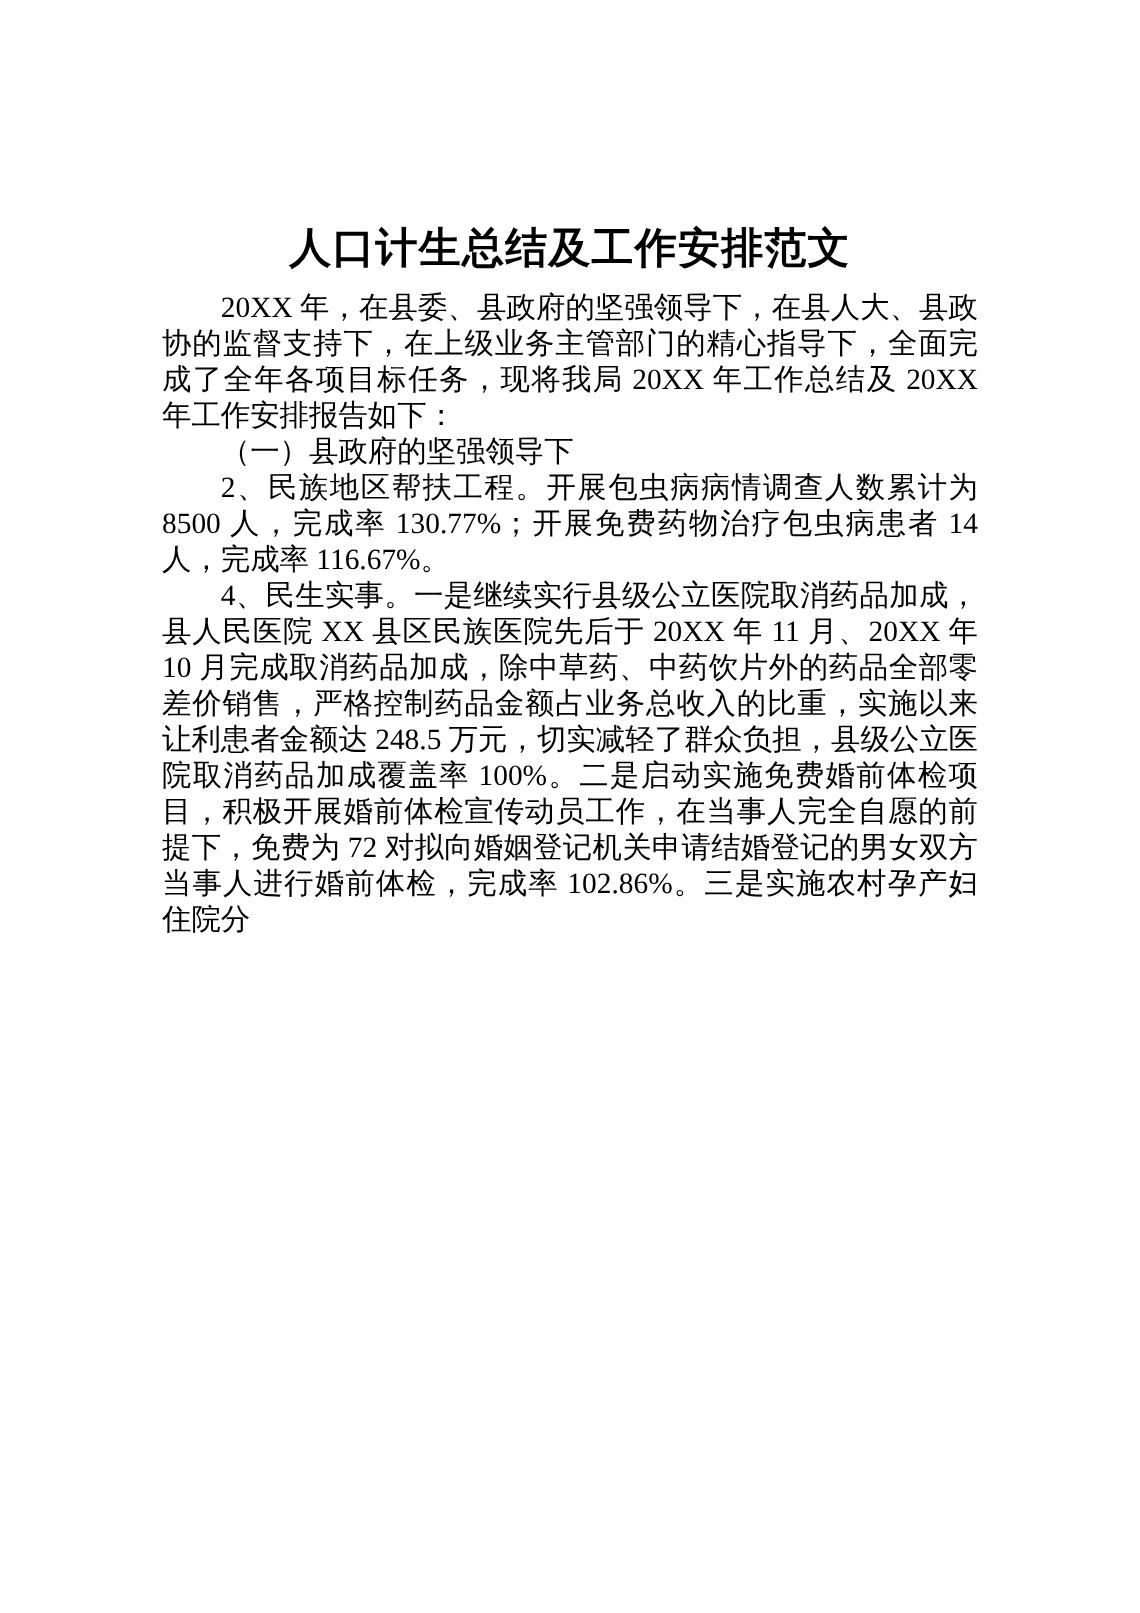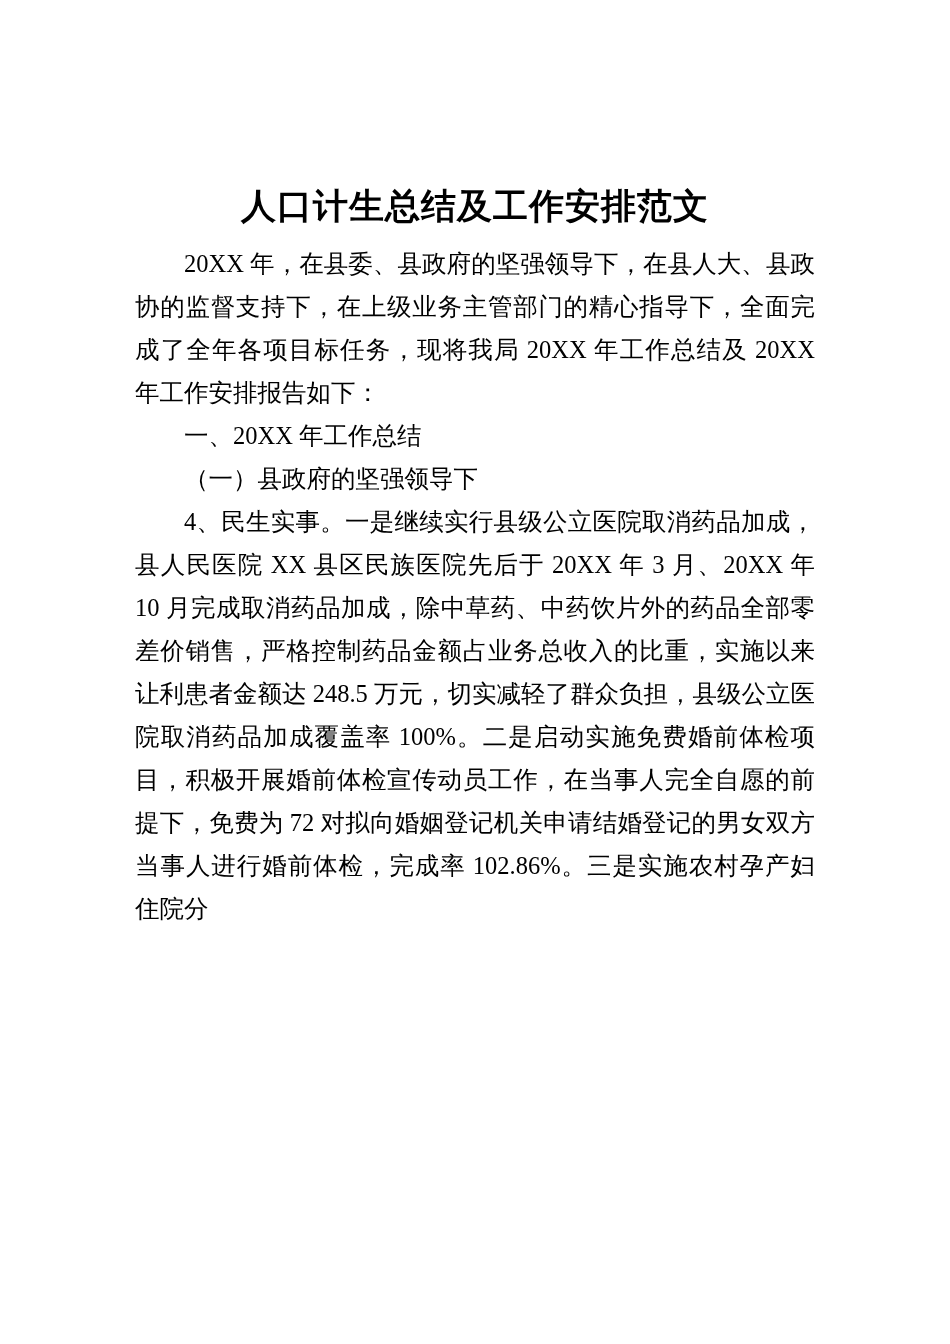--- a/index.html
+++ b/index.html
@@ -24,21 +24,21 @@
     padding-top: 182px;
     text-align: center;
     font-size: 35px;
     line-height: 50px;
     font-weight: bold;
     letter-spacing: 1px;
   }
   .doc-body {
     margin-top: 10px;
     font-size: 24.5px;
-    line-height: 43px;
+    line-height: 30px;
     text-align: justify;
     text-justify: inter-character;
   }
   .para {
     margin: 0;
     padding: 0;
     text-indent: 2em;
   }
   .page-footer {
     position: absolute;
@@ -51,21 +51,21 @@
   }
 </style>
 </head>
 <body>
 
 <div class="page">
   <h1 class="doc-title">人口计生总结及工作安排范文</h1>
 
   <div class="doc-body">
       <p class="para">20XX 年，在县委、县政府的坚强领导下，在县人大、县政协的监督支持下，在上级业务主管部门的精心指导下，全面完成了全年各项目标任务，现将我局 20XX 年工作总结及 20XX 年工作安排报告如下：</p>
-      <p class="para">一、20XX 年工作总结</p>
       <p class="para">（一）县政府的坚强领导下</p>
-      <p class="para">4、民生实事。一是继续实行县级公立医院取消药品加成，县人民医院 XX 县区民族医院先后于 20XX 年 3 月、20XX 年 10 月完成取消药品加成，除中草药、中药饮片外的药品全部零差价销售，严格控制药品金额占业务总收入的比重，实施以来让利患者金额达 248.5 万元，切实减轻了群众负担，县级公立医院取消药品加成覆盖率 100%。二是启动实施免费婚前体检项目，积极开展婚前体检宣传动员工作，在当事人完全自愿的前提下，免费为 72 对拟向婚姻登记机关申请结婚登记的男女双方当事人进行婚前体检，完成率 102.86%。三是实施农村孕产妇住院分</p>
+      <p class="para">2、民族地区帮扶工程。开展包虫病病情调查人数累计为 8500 人，完成率 130.77%；开展免费药物治疗包虫病患者 14 人，完成率 116.67%。</p>
+      <p class="para">4、民生实事。一是继续实行县级公立医院取消药品加成，县人民医院 XX 县区民族医院先后于 20XX 年 11 月、20XX 年 10 月完成取消药品加成，除中草药、中药饮片外的药品全部零差价销售，严格控制药品金额占业务总收入的比重，实施以来让利患者金额达 248.5 万元，切实减轻了群众负担，县级公立医院取消药品加成覆盖率 100%。二是启动实施免费婚前体检项目，积极开展婚前体检宣传动员工作，在当事人完全自愿的前提下，免费为 72 对拟向婚姻登记机关申请结婚登记的男女双方当事人进行婚前体检，完成率 102.86%。三是实施农村孕产妇住院分</p>
     </div>
 
   <div class="page-footer">
     <span>第 1 页  共 6 页</span>
   </div>
 </div>
 
 </body></html>

